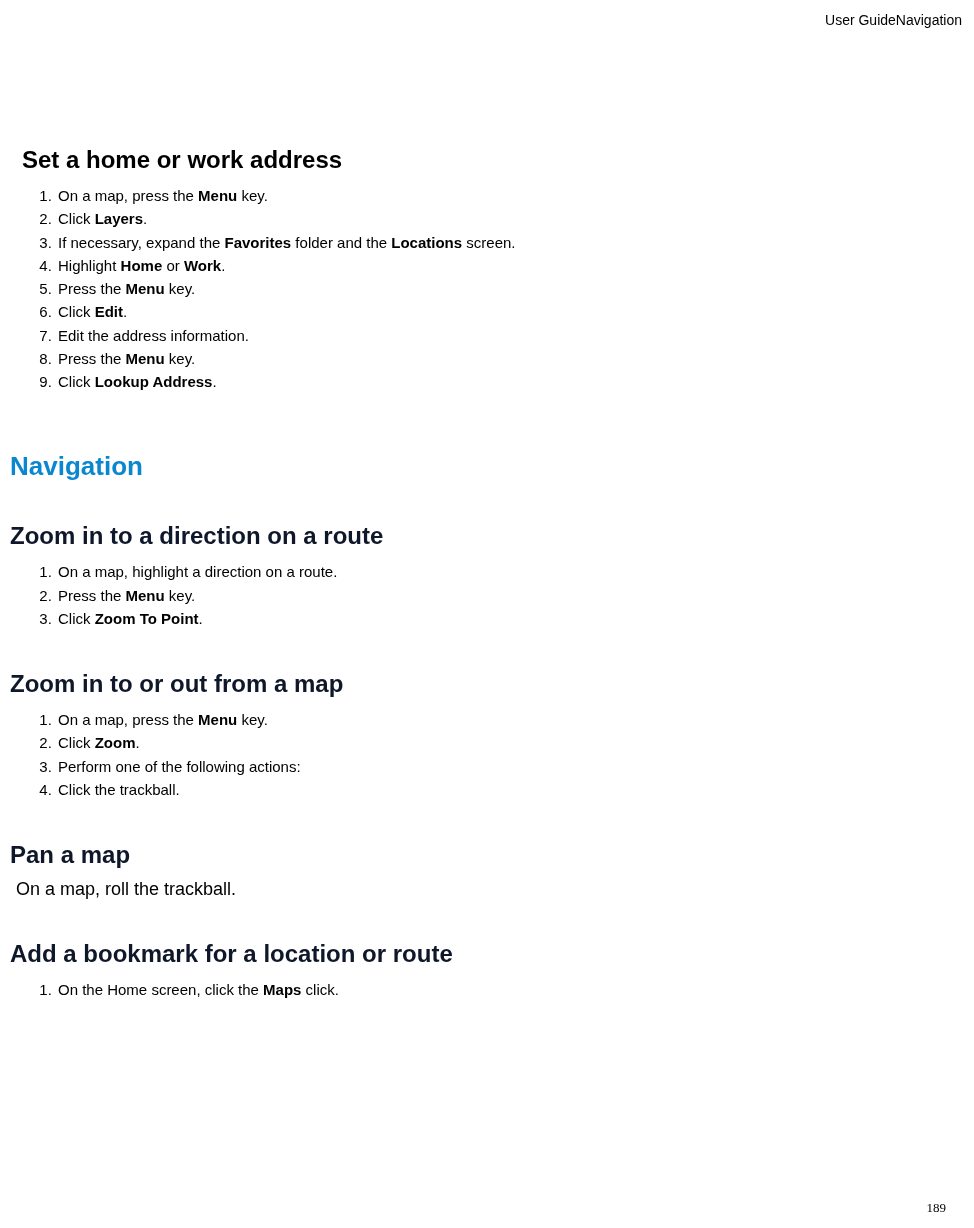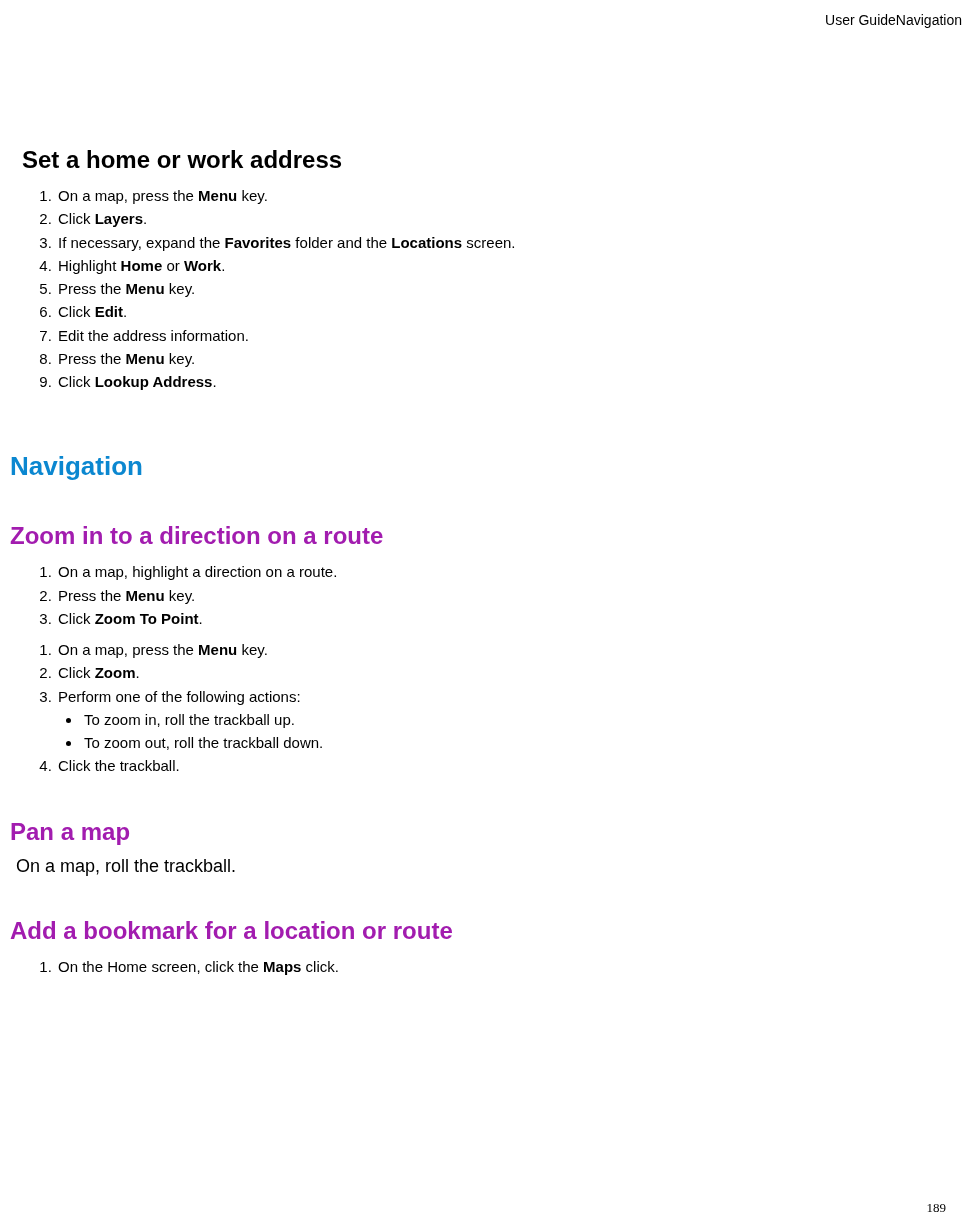--- a/index.html
+++ b/index.html
@@ -35,21 +35,21 @@
   h2.section-main {
     font-size: 26px;
     font-weight: 700;
     margin: 58px 0 10px 0;
     color: #0b87d0;
   }
   h3.block-title {
     font-size: 24px;
     font-weight: 700;
     margin: 40px 0 10px 0;
-    color: #a21caf;
+    color: #0f172a;
   }
   ol.steps {
     margin: 8px;
     padding: 0 0 0 38px;
     font-size: 15px;
     line-height: 1.55;
   }
   ol.steps > li {
     padding-left: 2px;
   }
@@ -108,29 +108,26 @@
     <div>
       <h3 class="block-title">Zoom in to a direction on a route</h3>
       <ol class="steps">
         <li><span>On a map, highlight a direction on a route.</span></li>
         <li><span>Press the </span><span class="b">Menu</span><span> key.</span></li>
         <li><span>Click </span><span class="b">Zoom To Point</span><span>.</span></li>
       </ol>
     </div>
 
     <div>
+      <h3 class="block-title">Zoom in to or out from a map</h3>
       <ol class="steps">
         <li><span>On a map, press the </span><span class="b">Menu</span><span> key.</span></li>
         <li><span>Click </span><span class="b">Zoom</span><span>.</span></li>
         <li>
           <span>Perform one of the following actions:</span>
-          <ul class="sub">
-            <li><span>To zoom in, roll the trackball up.</span></li>
-            <li><span>To zoom out, roll the trackball down.</span></li>
-          </ul>
         </li>
         <li><span>Click the trackball.</span></li>
       </ol>
     </div>
 
     <div>
       <h3 class="block-title">Pan a map</h3>
       <p class="plain">On a map, roll the trackball.</p>
     </div>
 

